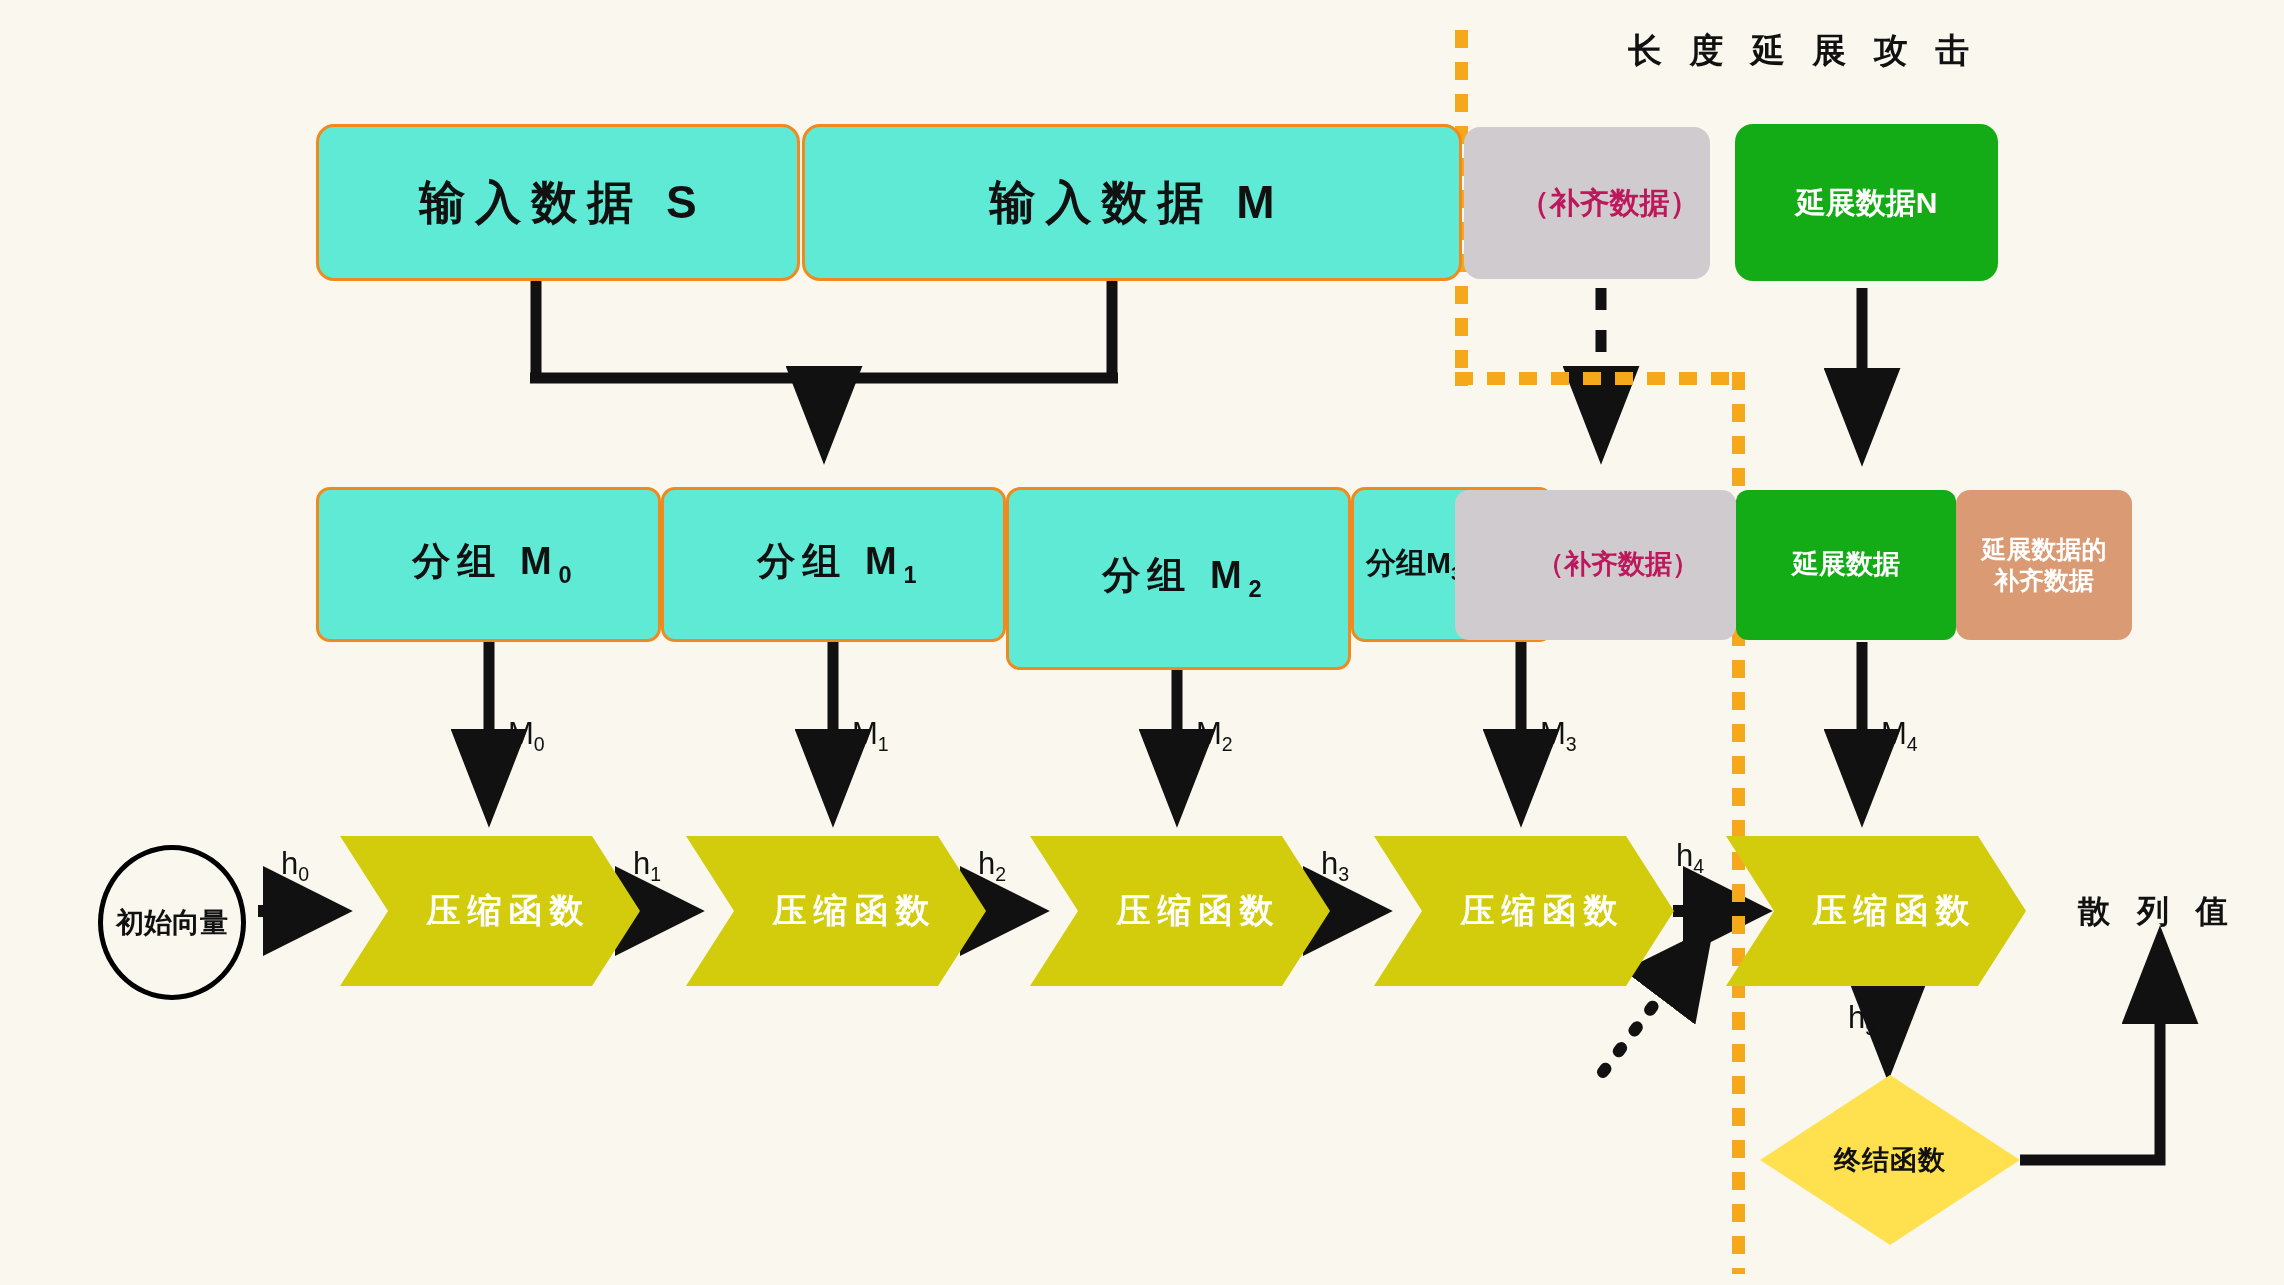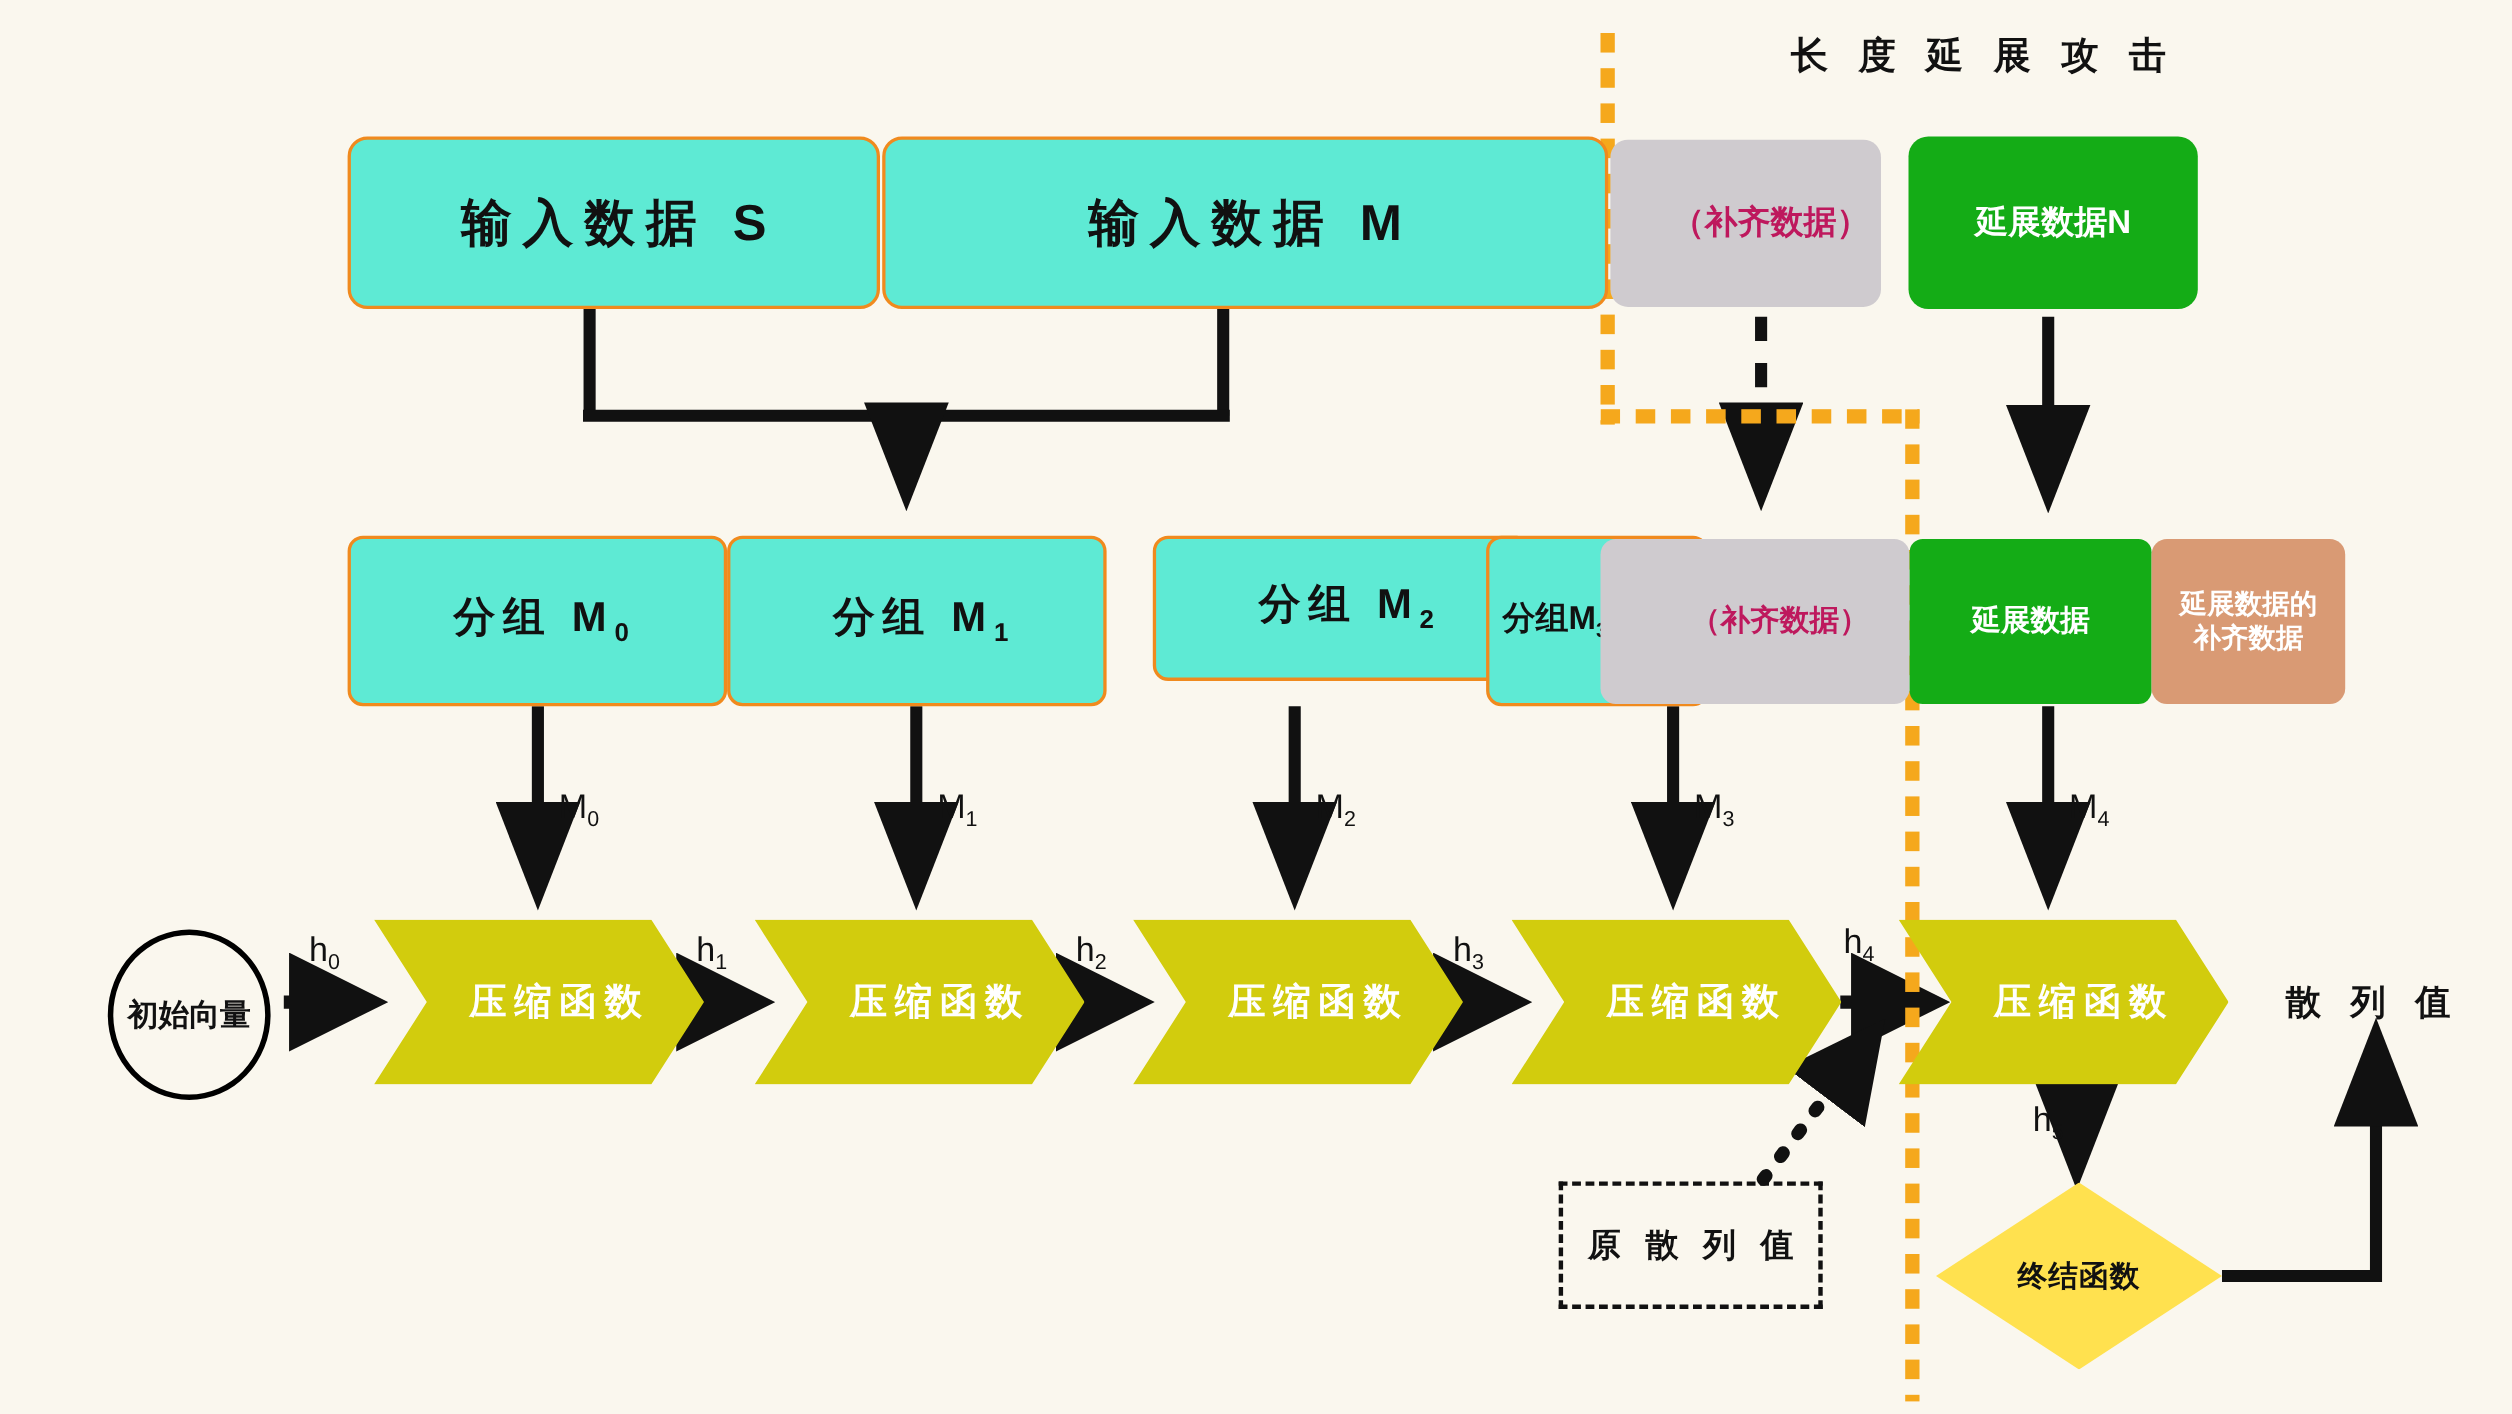--- a/index.html
+++ b/index.html
@@ -309,21 +309,21 @@
   </div>
 
   <div class="box yellow-box sm t-mid" style="left:316px; top:487px; width:345px; height:155px;">
     <span><span>分组 M</span><span class="sub">0</span></span>
   </div>
 
   <div class="box yellow-box sm t-mid" style="left:661px; top:487px; width:345px; height:155px;">
     <span><span>分组 M</span><span class="sub">1</span></span>
   </div>
 
-  <div class="box yellow-box sm t-mid" style="left:1048px; top:487px; width:345px; height:132px;">
+  <div class="box yellow-box sm t-mid" style="left:1006px; top:487px; width:345px; height:183px;">
     <span><span>分组 M</span><span class="sub">2</span></span>
   </div>
 
   <div class="box yellow-box sm t-small" style="left:1351px; top:487px; width:202px; height:155px; justify-content:flex-start; padding-left:12px;">
     <span><span>分组M</span><span class="sub">3</span></span>
   </div>
 
   <div class="box gray-box flat t-xsmall" style="left:1455px; top:490px; width:281px; height:150px;">
     <span>（补齐数据）</span>
   </div>
@@ -385,23 +385,20 @@
   <div class="chevron" style="left:1030px; top:836px; width:300px;">
     <span>压缩函数</span>
   </div>
   <div class="chevron" style="left:1374px; top:836px; width:300px;">
     <span>压缩函数</span>
   </div>
   <div class="chevron" style="left:1726px; top:836px; width:300px;">
     <span>压缩函数</span>
   </div>
 
-  <div id="orig-hash-box">
-    <span>原 散 列 值</span>
-  </div>
 
   <div id="diamond-wrap">
     <div id="diamond-shape"></div>
     <div id="diamond-label">终结函数</div>
   </div>
 
   <div id="hash-value-label">散 列 值</div>
 
 </div>
 

